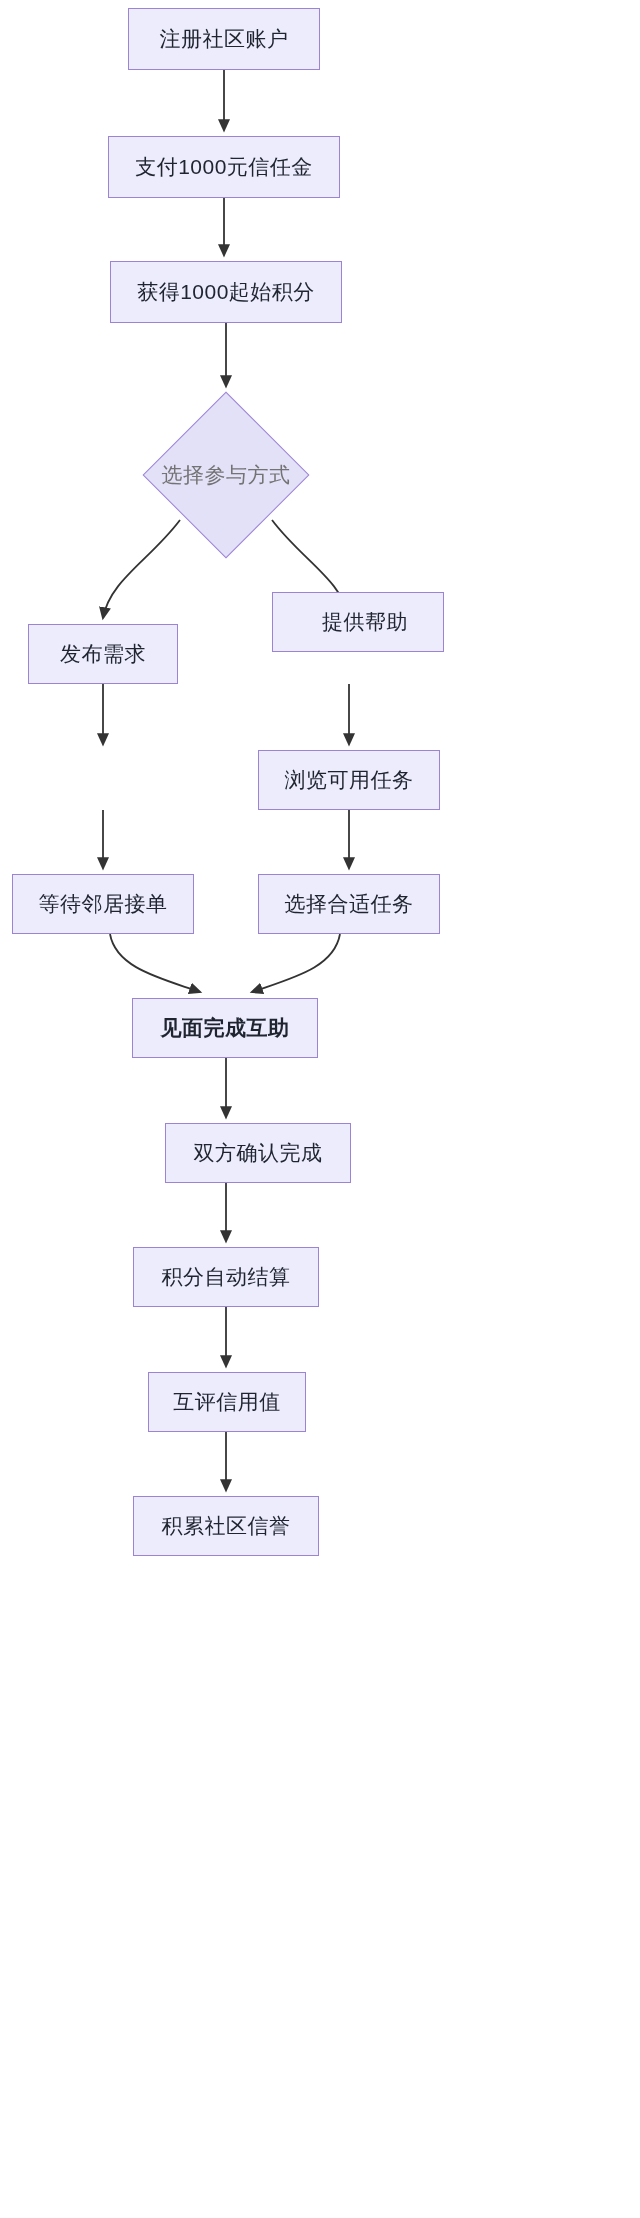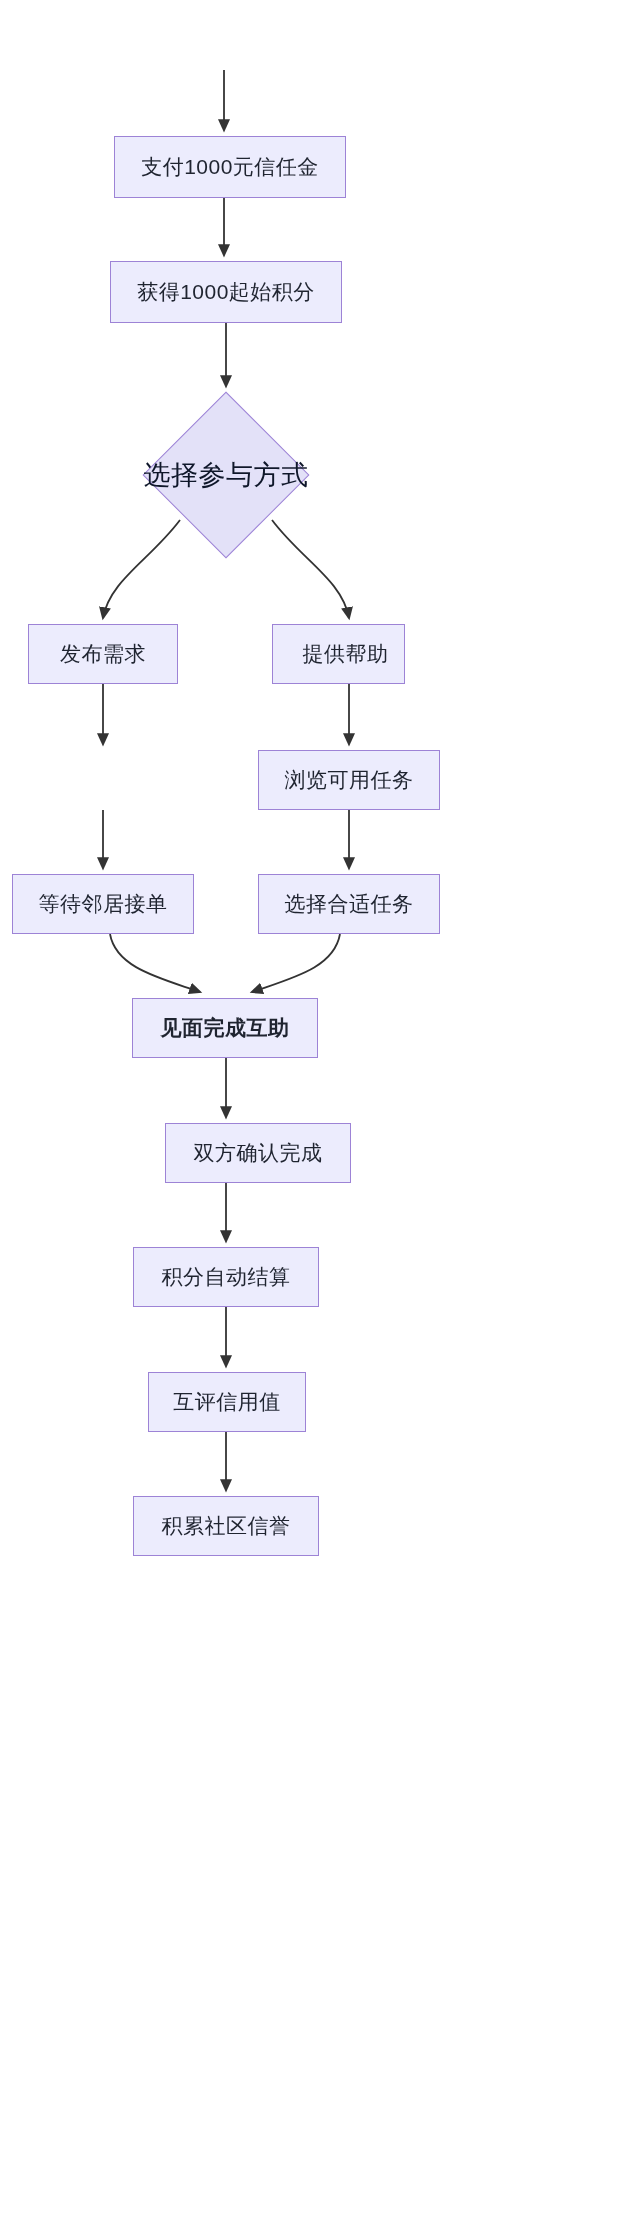--- a/index.html
+++ b/index.html
@@ -49,22 +49,22 @@
     height: 118px;
     margin-left: -59px;
     margin-top: -59px;
     background: #e3e1f8;
     border: 1.6px solid #9d83d6;
     transform: rotate(45deg);
   }
   .decision .dia-label {
     position: relative;
     z-index: 2;
-    font-size: 27px;
-    color: #0f172a;
+    font-size: 21px;
+    color: #737373;
     white-space: nowrap;
   }
 </style>
 </head>
 <body>
 
 <div id="flow-root">
 
   <svg id="edges" viewBox="0 0 640 2218" xmlns="http://www.w3.org/2000/svg">
     <defs>
@@ -84,39 +84,42 @@
       <path d="M 349 810 L 349 868"></path>
       <path d="M 110 934 C 116 968, 160 978, 200 992"></path>
       <path d="M 340 934 C 334 968, 292 978, 252 992"></path>
       <path d="M 226 1058 L 226 1117"></path>
       <path d="M 226 1183 L 226 1241"></path>
       <path d="M 226 1307 L 226 1366"></path>
       <path d="M 226 1432 L 226 1490"></path>
     </g>
   </svg>
 
+  <div class="node" style="left:128px; top:8px; width:192px; height:62px;">
+    <span>注册社区账户</span>
+  </div>
 
-  <div class="node" style="left:108px; top:136px; width:232px; height:62px;margin-left:6px;">
+  <div class="node" style="left:108px; top:136px; width:232px; height:62px;">
     <span>支付1000元信任金</span>
   </div>
 
   <div class="node" style="left:110px; top:261px; width:232px; height:62px;">
     <span>获得1000起始积分</span>
   </div>
 
   <div class="node decision" style="left:140px; top:392px; width:172px; height:166px;">
     <span class="dia-shape"></span>
     <span class="dia-label">选择参与方式</span>
   </div>
 
   <div class="node" style="left:28px; top:624px; width:150px; height:60px;">
     <span>发布需求</span>
   </div>
 
-  <div class="node" style="left:272px; top:624px; width:133px; height:60px;padding-left:14px;">
+  <div class="node" style="left:272px; top:592px; width:172px; height:60px;padding-left:14px;">
     <span>提供帮助</span>
   </div>
 
 
   <div class="node" style="left:258px; top:750px; width:182px; height:60px;">
     <span>浏览可用任务</span>
   </div>
 
   <div class="node" style="left:12px; top:874px; width:182px; height:60px;">
     <span>等待邻居接单</span>

